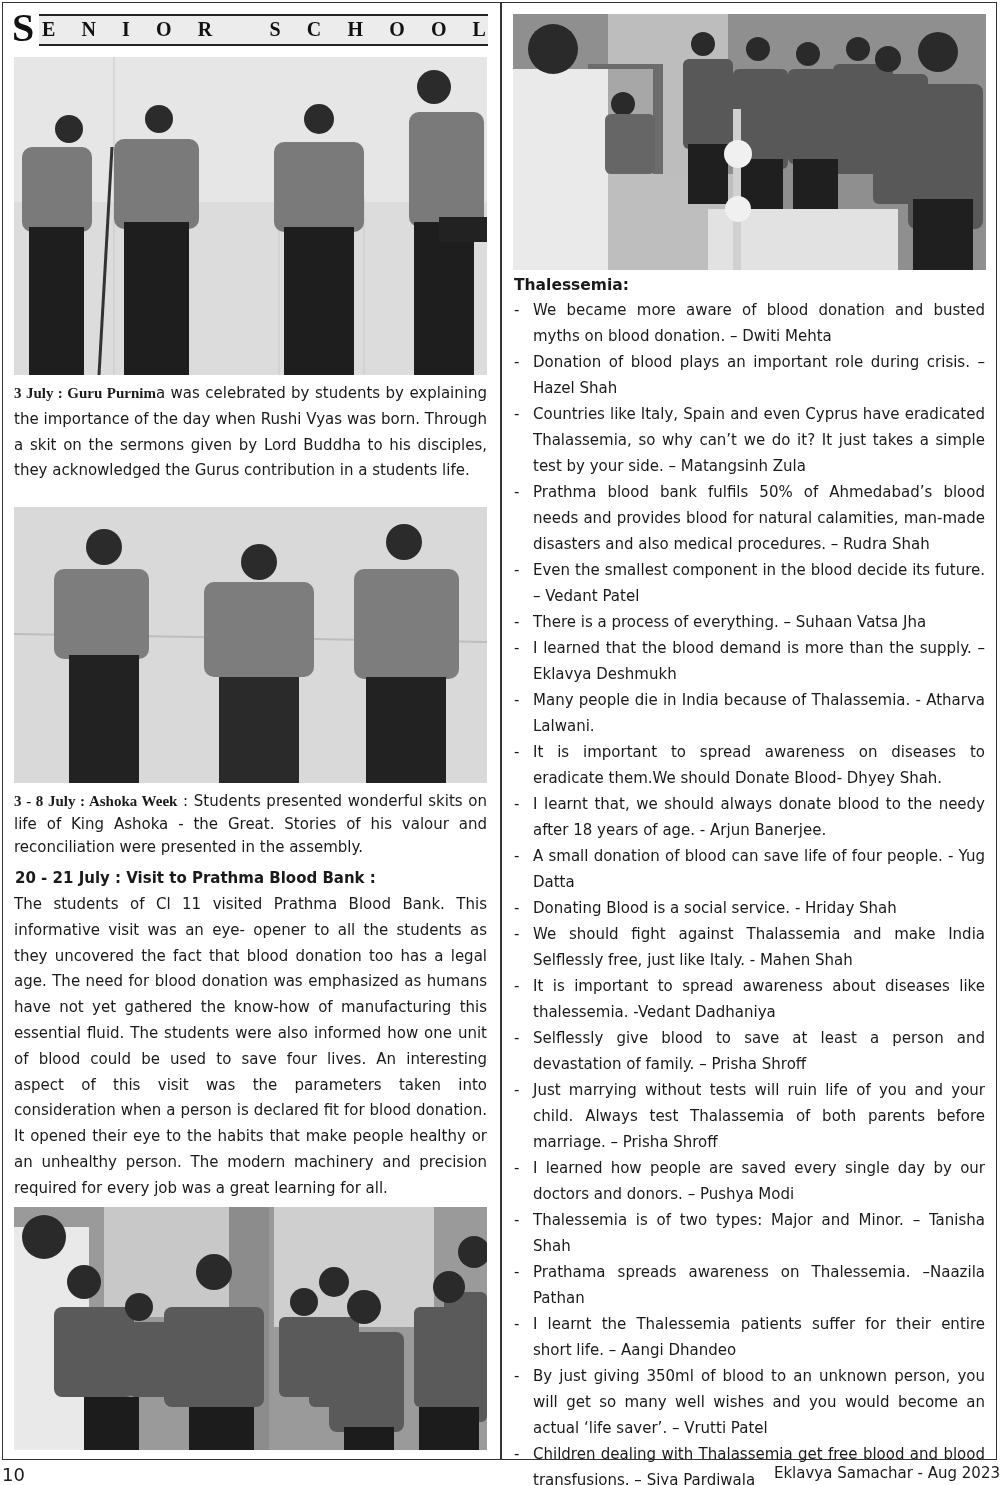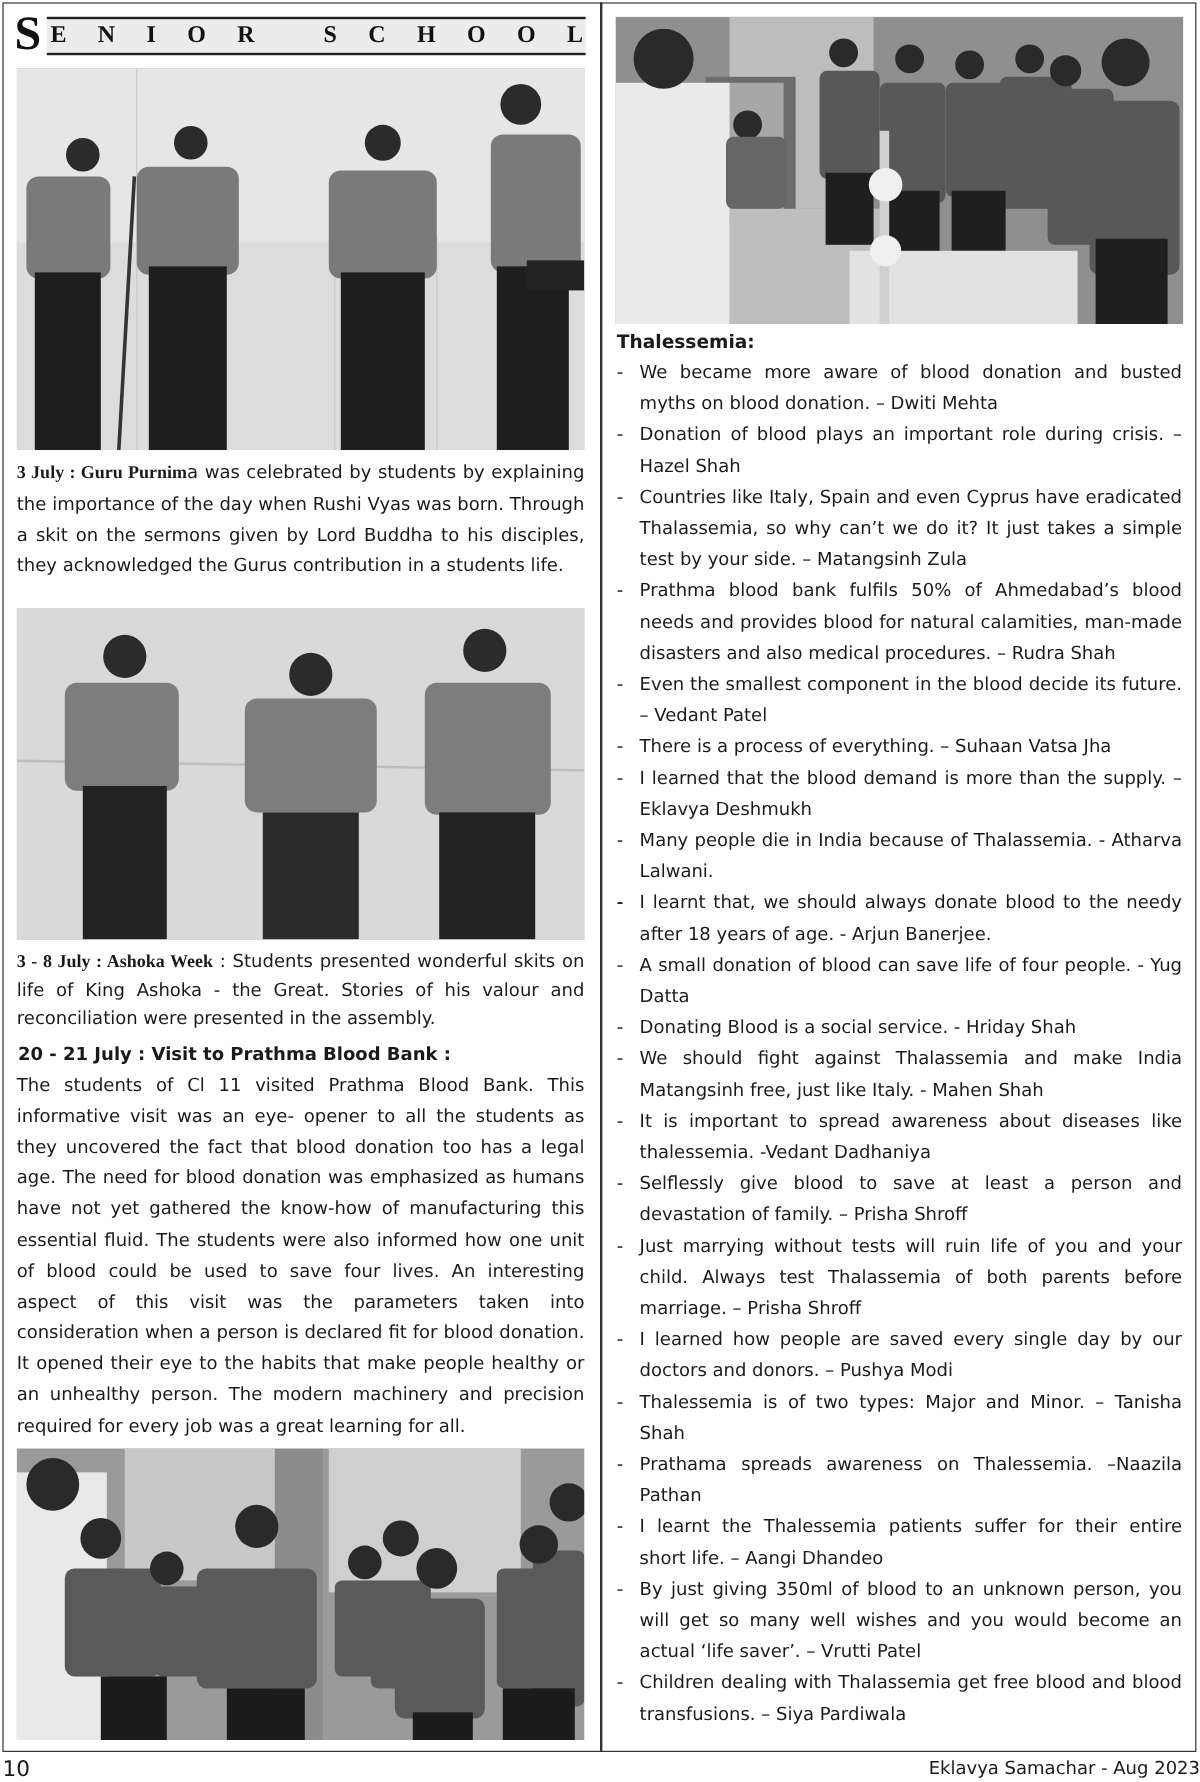--- a/index.html
+++ b/index.html
@@ -207,25 +207,25 @@
   <div class="title">Thalessemia:</div>
   <ul>
     <li><span class="dash">-</span><span>We became more aware of blood donation and busted myths on blood donation. – Dwiti Mehta</span></li>
     <li><span class="dash">-</span><span>Donation of blood plays an important role during crisis. – Hazel Shah</span></li>
     <li><span class="dash">-</span><span>Countries like Italy, Spain and even Cyprus have eradicated Thalassemia, so why can’t we do it? It just takes a simple test by your side. – Matangsinh Zula</span></li>
     <li><span class="dash">-</span><span>Prathma blood bank fulfils 50% of Ahmedabad’s blood needs and provides blood for natural calamities, man-made disasters and also medical procedures. – Rudra Shah</span></li>
     <li><span class="dash">-</span><span>Even the smallest component in the blood decide its future. – Vedant Patel</span></li>
     <li><span class="dash">-</span><span>There is a process of everything. – Suhaan Vatsa Jha</span></li>
     <li><span class="dash">-</span><span>I learned that the blood demand is more than the supply. – Eklavya Deshmukh</span></li>
     <li><span class="dash">-</span><span>Many people die in India because of Thalassemia. - Atharva Lalwani.</span></li>
-    <li><span class="dash">-</span></li>
+    <li><span class="dash">-</span><span>It is important to spread awareness on diseases to eradicate them.We should Donate Blood- Dhyey Shah.</span></li>
     <li><span class="dash">-</span><span>I learnt that, we should always donate blood to the needy after 18 years of age. - Arjun Banerjee.</span></li>
     <li><span class="dash">-</span><span>A small donation of blood can save life of four people. - Yug Datta</span></li>
     <li><span class="dash">-</span><span>Donating Blood is a social service. - Hriday Shah</span></li>
-    <li><span class="dash">-</span><span>We should fight against Thalassemia and make India Matangsinh free, just like Italy. - Mahen Shah</span></li>
+    <li><span class="dash">-</span><span>We should fight against Thalassemia and make India Selflessly free, just like Italy. - Mahen Shah</span></li>
     <li><span class="dash">-</span><span>It is important to spread awareness about diseases like thalessemia. -Vedant Dadhaniya</span></li>
     <li><span class="dash">-</span><span>Selflessly give blood to save at least a person and devastation of family. – Prisha Shroff</span></li>
     <li><span class="dash">-</span><span>Just marrying without tests will ruin life of you and your child. Always test Thalassemia of both parents before marriage. – Prisha Shroff</span></li>
     <li><span class="dash">-</span><span>I learned how people are saved every single day by our doctors and donors. – Pushya Modi</span></li>
     <li><span class="dash">-</span><span>Thalessemia is of two types: Major and Minor. – Tanisha Shah</span></li>
     <li><span class="dash">-</span><span>Prathama spreads awareness on Thalessemia. –Naazila Pathan</span></li>
     <li><span class="dash">-</span><span>I learnt the Thalessemia patients suffer for their entire short life. – Aangi Dhandeo</span></li>
     <li><span class="dash">-</span><span>By just giving 350ml of blood to an unknown person, you will get so many well wishes and you would become an actual ‘life saver’. – Vrutti Patel</span></li>
     <li><span class="dash">-</span><span>Children dealing with Thalassemia get free blood and blood transfusions. – Siya Pardiwala</span></li>
   </ul>

